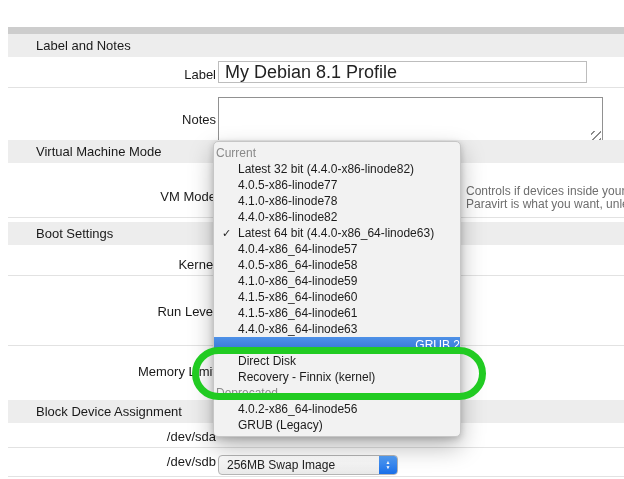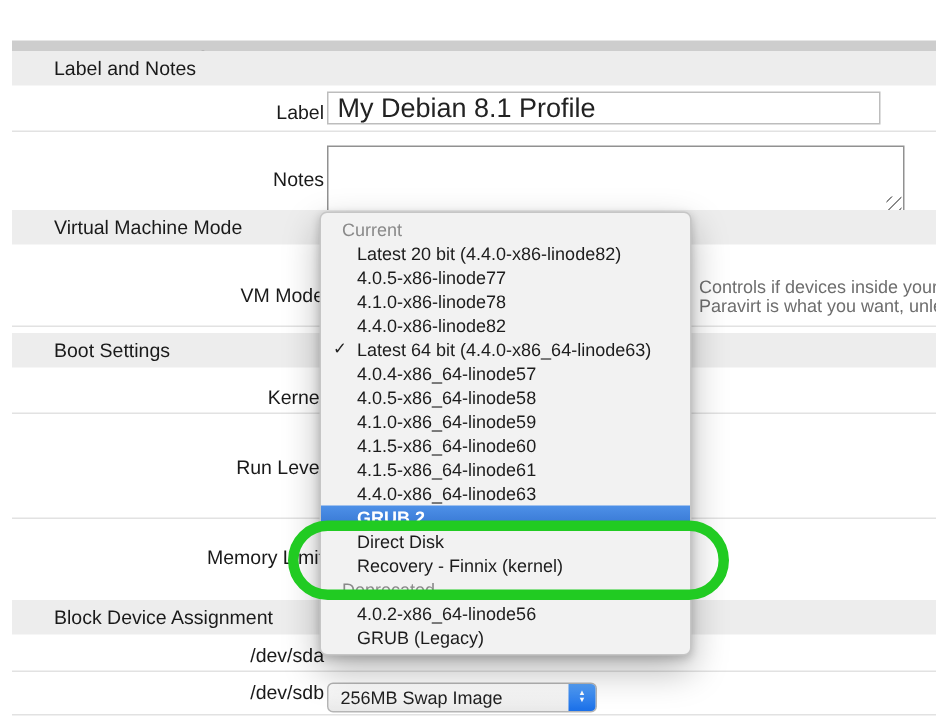--- a/index.html
+++ b/index.html
@@ -69,24 +69,24 @@
     z-index: 5;
   }
   .menu-row {
     height: 16px; line-height: 16px;
     font-size: 12px;
     white-space: nowrap;
     position: relative;
     padding-left: 24px;
     color: #1c1c1c;
   }
-  .menu-row.group { padding-left: 14px; color: #8a8a8a; }
+  .menu-row.group { padding-left: 2px; color: #8a8a8a; }
   .menu-row.selected {
     background: linear-gradient(#4e91e8, #3372cf);
-    color: #ffffff; font-weight: bold;
+    color: #ffffff; font-weight: normal; text-align: right;
   }
   .menu-check {
     position: absolute; left: 8px; top: 0;
     font-size: 11px; color: #222;
   }
 
   
   .annotation {
     left: 192px; top: 347px; width: 294px; height: 53px;
     border: 7px solid #21cb22;
@@ -169,21 +169,21 @@
   <span class="value">256MB Swap Image</span>
   <span class="cap">
     <span>▲</span>
     <span>▼</span>
   </span>
 </div>
 <div class="abs hr" style="top:476px"></div>
 
 <div class="abs menu" id="kernel-menu">
     <div class="menu-row group"><span>Current</span></div>
-    <div class="menu-row"><span>Latest 20 bit (4.4.0-x86-linode82)</span></div>
+    <div class="menu-row"><span>Latest 32 bit (4.4.0-x86-linode82)</span></div>
     <div class="menu-row"><span>4.0.5-x86-linode77</span></div>
     <div class="menu-row"><span>4.1.0-x86-linode78</span></div>
     <div class="menu-row"><span>4.4.0-x86-linode82</span></div>
     <div class="menu-row"><span class="menu-check">✓</span><span>Latest 64 bit (4.4.0-x86_64-linode63)</span></div>
     <div class="menu-row"><span>4.0.4-x86_64-linode57</span></div>
     <div class="menu-row"><span>4.0.5-x86_64-linode58</span></div>
     <div class="menu-row"><span>4.1.0-x86_64-linode59</span></div>
     <div class="menu-row"><span>4.1.5-x86_64-linode60</span></div>
     <div class="menu-row"><span>4.1.5-x86_64-linode61</span></div>
     <div class="menu-row"><span>4.4.0-x86_64-linode63</span></div>

